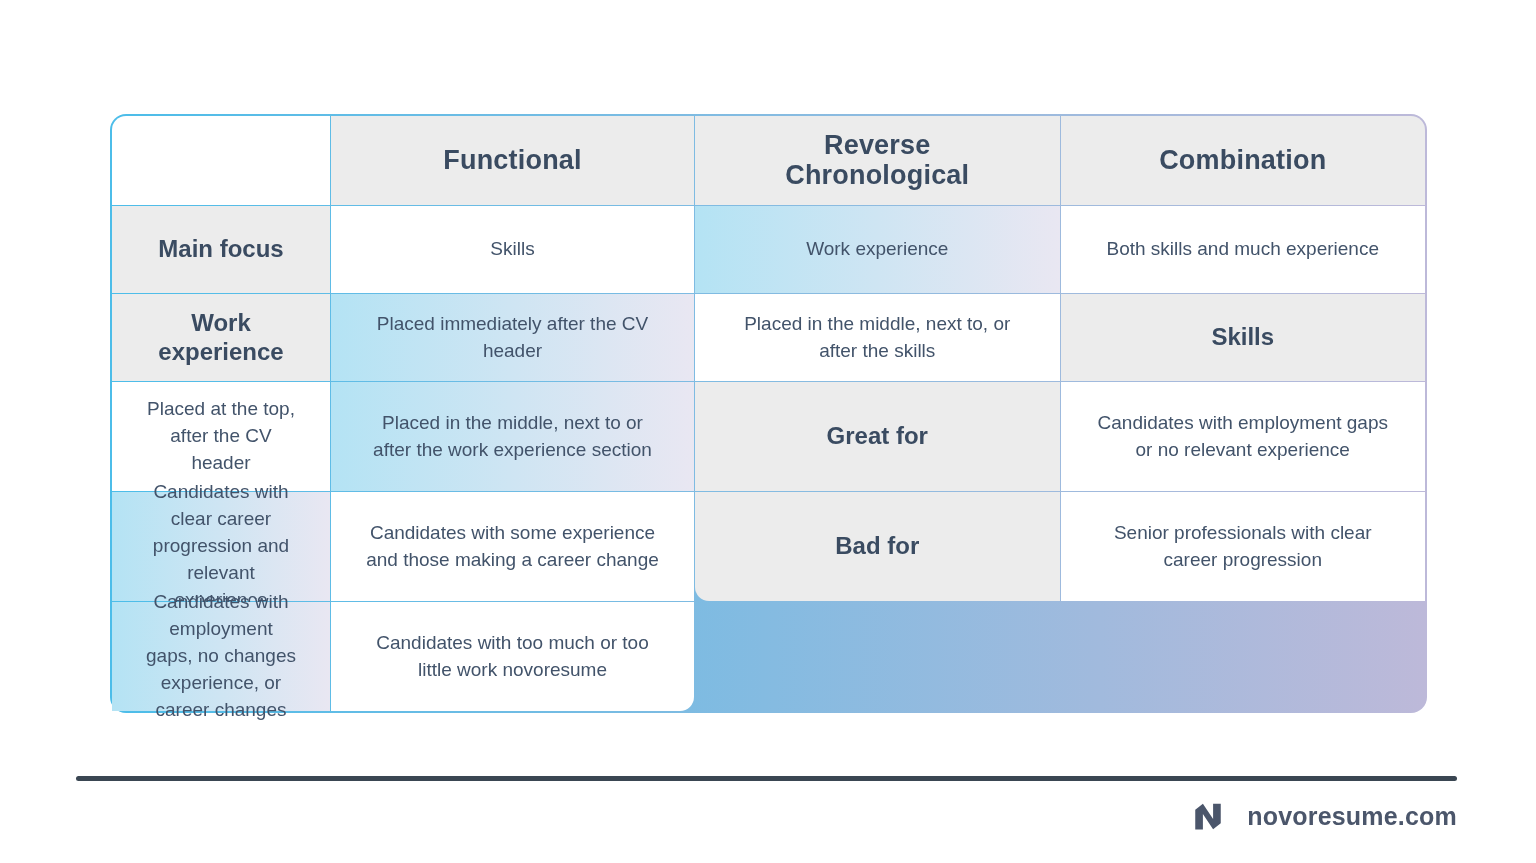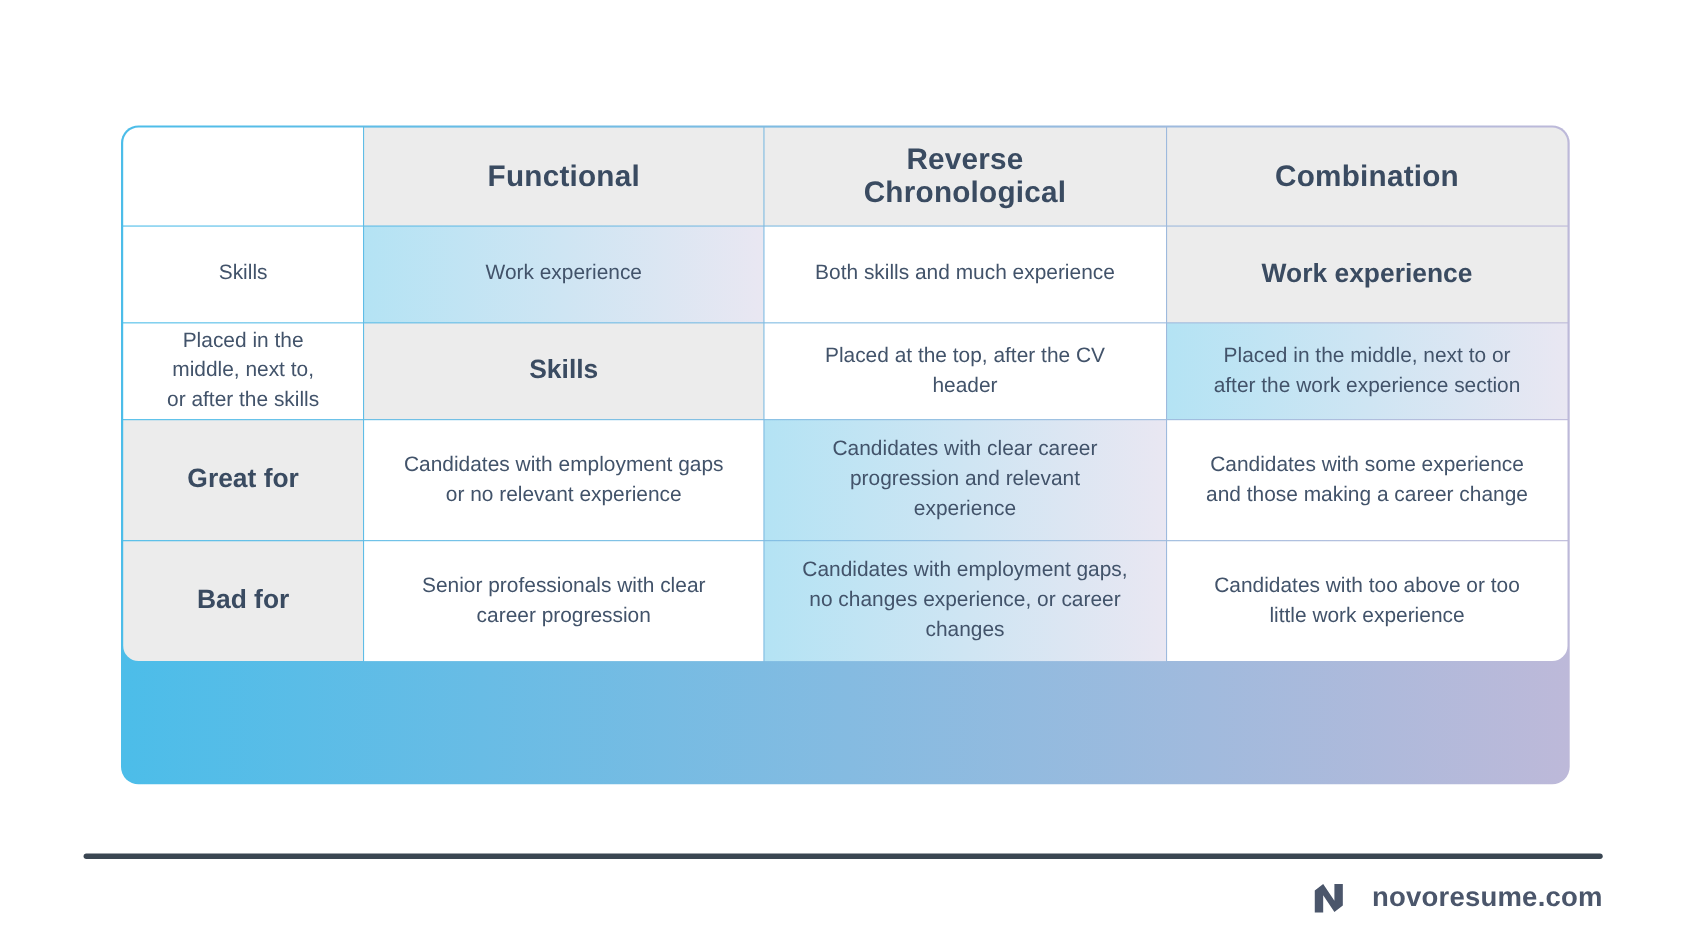--- a/index.html
+++ b/index.html
@@ -86,40 +86,42 @@
 <div class="canvas">
 
   <div class="table-frame">
 
     <div class="cell rad-tl"></div>
     <div class="cell gray head">Functional</div>
     <div class="cell gray head">Reverse
 Chronological</div>
     <div class="cell gray head rad-tr">Combination</div>
 
+    <div class="cell gray rowlabel">Main focus</div>
     <div class="cell">Skills</div>
     <div class="cell hl">Work experience</div>
     <div class="cell">Both skills and much experience</div>
 
     <div class="cell gray rowlabel">Work experience</div>
+    <div class="cell hl">Placed immediately after the CV header</div>
     <div class="cell">Placed in the middle, next to, or after the skills</div>
 
     <div class="cell gray rowlabel">Skills</div>
     <div class="cell">Placed at the top, after the CV header</div>
     <div class="cell hl">Placed in the middle, next to or after the work experience section</div>
 
     <div class="cell gray rowlabel">Great for</div>
     <div class="cell">Candidates with employment gaps or no relevant experience</div>
     <div class="cell hl">Candidates with clear career progression and relevant experience</div>
     <div class="cell">Candidates with some experience and those making a career change</div>
 
     <div class="cell gray rowlabel rad-bl">Bad for</div>
     <div class="cell">Senior professionals with clear career progression</div>
     <div class="cell hl">Candidates with employment gaps, no changes experience, or career changes</div>
-    <div class="cell rad-br">Candidates with too above or too little work experience</div>
+    <div class="cell rad-br">Candidates with too much or too little work novoresume</div>
   </div>
 
   <div class="divider"></div>
 
   <div class="brand">
     <svg class="brand-icon" viewBox="0 0 40 40" aria-hidden="true">
       <path d="M5,36 V12.5 L14,5.5 L26,23.5 V5.5 H35 V28.5 L26,35.5 L14,17.5 V36 Z"></path>
     </svg>
     <span class="brand-text">novoresume.com</span>
   </div>

